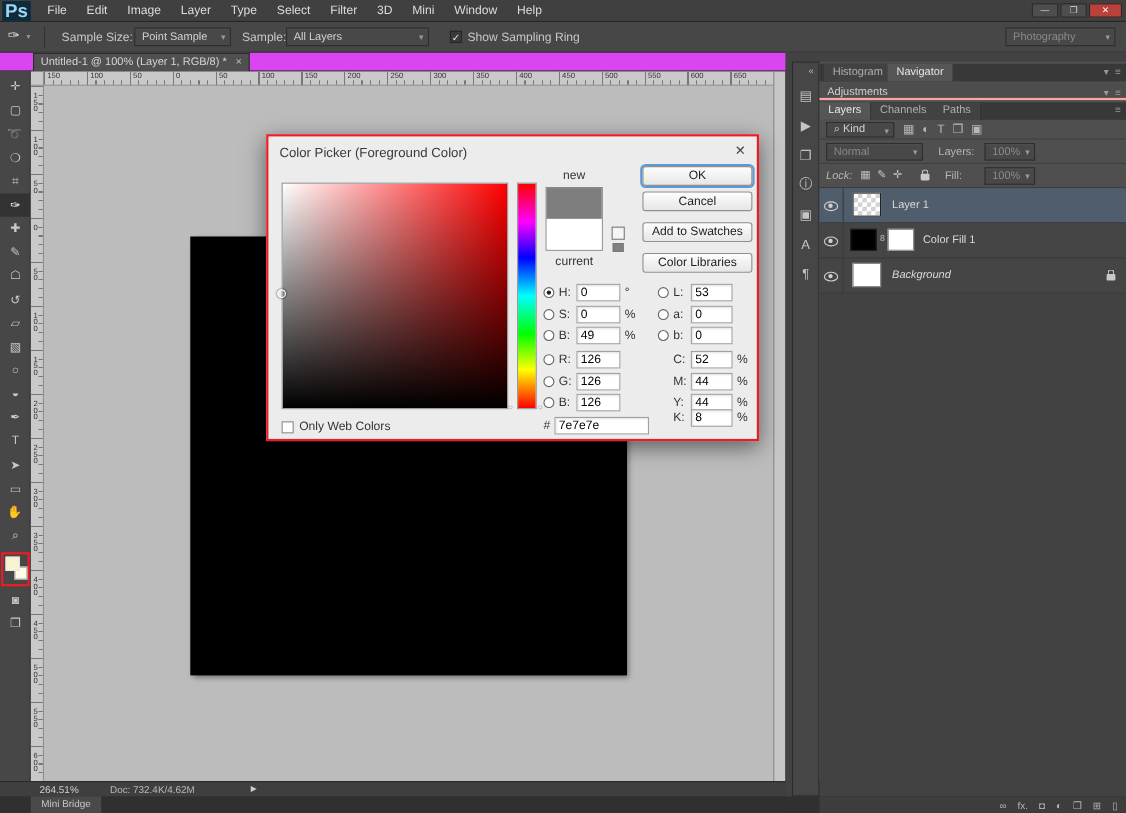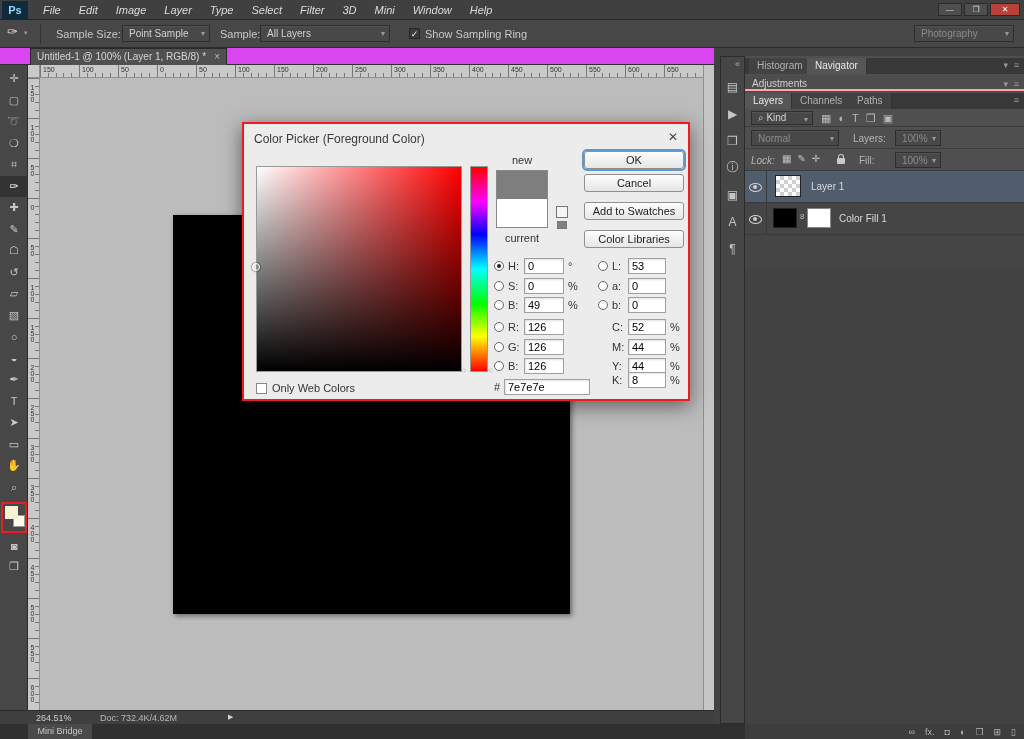--- a/index.html
+++ b/index.html
@@ -2,23 +2,23 @@
 <html><head>
 <meta charset="utf-8">
 <style>
   * { margin:0; padding:0; box-sizing:border-box; }
   html,body { width:1024px; height:739px; }
   body { position:relative; font-family:"Liberation Sans", sans-serif; background:#3a3a3a; overflow:hidden; font-size:11px; color:#d8d8d8; }
   .abs { position:absolute; }
 
   
   .menubar { left:0; top:0; width:1024px; height:20px; background:#404040; border-bottom:1px solid #262626; display:flex; align-items:center; }
-  .ps-logo { width:26px; height:18px; margin:1px 0 1px 2px; background:#0d2b3d; color:#9fd5f5; font-weight:bold; font-size:11px; display:flex; align-items:center; justify-content:center; }
+  .ps-logo { width:26px; height:18px; margin:1px 0 1px 2px; background:#0d2b3d; color:#9fd5f5; font-weight:bold; font-size:17px; display:flex; align-items:center; justify-content:center; }
   .menu-items { display:flex; height:20px; margin-left:6px; }
-  .menu-items span { padding:0 9px; line-height:20px; font-size:11px; color:#dcdcdc; cursor:default;font-style:italic; }
+  .menu-items span { padding:0 9px; line-height:20px; font-size:11px; color:#dcdcdc; cursor:default; }
   .win-controls { position:absolute; right:4px; top:3px; display:flex; gap:2px; }
   .win-btn { width:24px; height:13px; background:#4e4e4e; border:1px solid #2a2a2a; color:#ddd; font-size:8px; line-height:11px; text-align:center; }
   .win-btn.close { width:30px; background:#b8423a; color:#fff; }
 
   
   .optionsbar { left:0; top:20px; width:1024px; height:28px; background:#474747; border-bottom:1px solid #2b2b2b; }
   .opt-tool { left:7px; top:4px; color:#ddd; font-size:13px; }
   .opt-tool-arrow { left:24px; top:9px; color:#999; font-size:7px; }
   .opt-sep { left:40px; top:4px; width:1px; height:20px; background:#333; }
   .opt-label { top:8px; color:#c8c8c8; font-size:11px; }
@@ -344,20 +344,28 @@
     <div class="layer-row" style="top:32px;">
       <div class="eye-cell">
           <span class="eye"></span>
         </div>
       <div class="thumb" style="left:28px; top:5px; width:24px; height:20px; background:#000;"></div>
       <span style="position:absolute; left:55px; top:9px; font-size:8px; color:#bbb;">8</span>
       <div class="thumb" style="left:62px; top:5px; width:24px; height:20px; background:#fff; border-color:#888;"></div>
       <span class="layer-name" style="left:94px;">Color Fill 1</span>
     </div>
 
+    <div class="layer-row" style="top:64px;">
+      <div class="eye-cell">
+          <span class="eye"></span>
+        </div>
+      <div class="thumb" style="left:30px; top:4px; width:26px; height:22px; background:#fff; border-color:#888;"></div>
+      <span class="layer-name" style="left:66px; font-style:italic;">Background</span>
+      <span class="lock-css" style="right:10px; top:14px;"></span>
+    </div>
 
   </div>
 
   <div class="prow" style="top:211px; height:443px; background:#424242;"></div>
 </div>
 
 <div class="abs statusbar">
   <span style="left:36px; color:#cfcfcf;">264.51%</span>
   <span style="left:100px; color:#b8b8b8;">Doc: 732.4K/4.62M</span>
   <span style="left:228px; color:#cfcfcf; font-size:7px;">▶</span>

